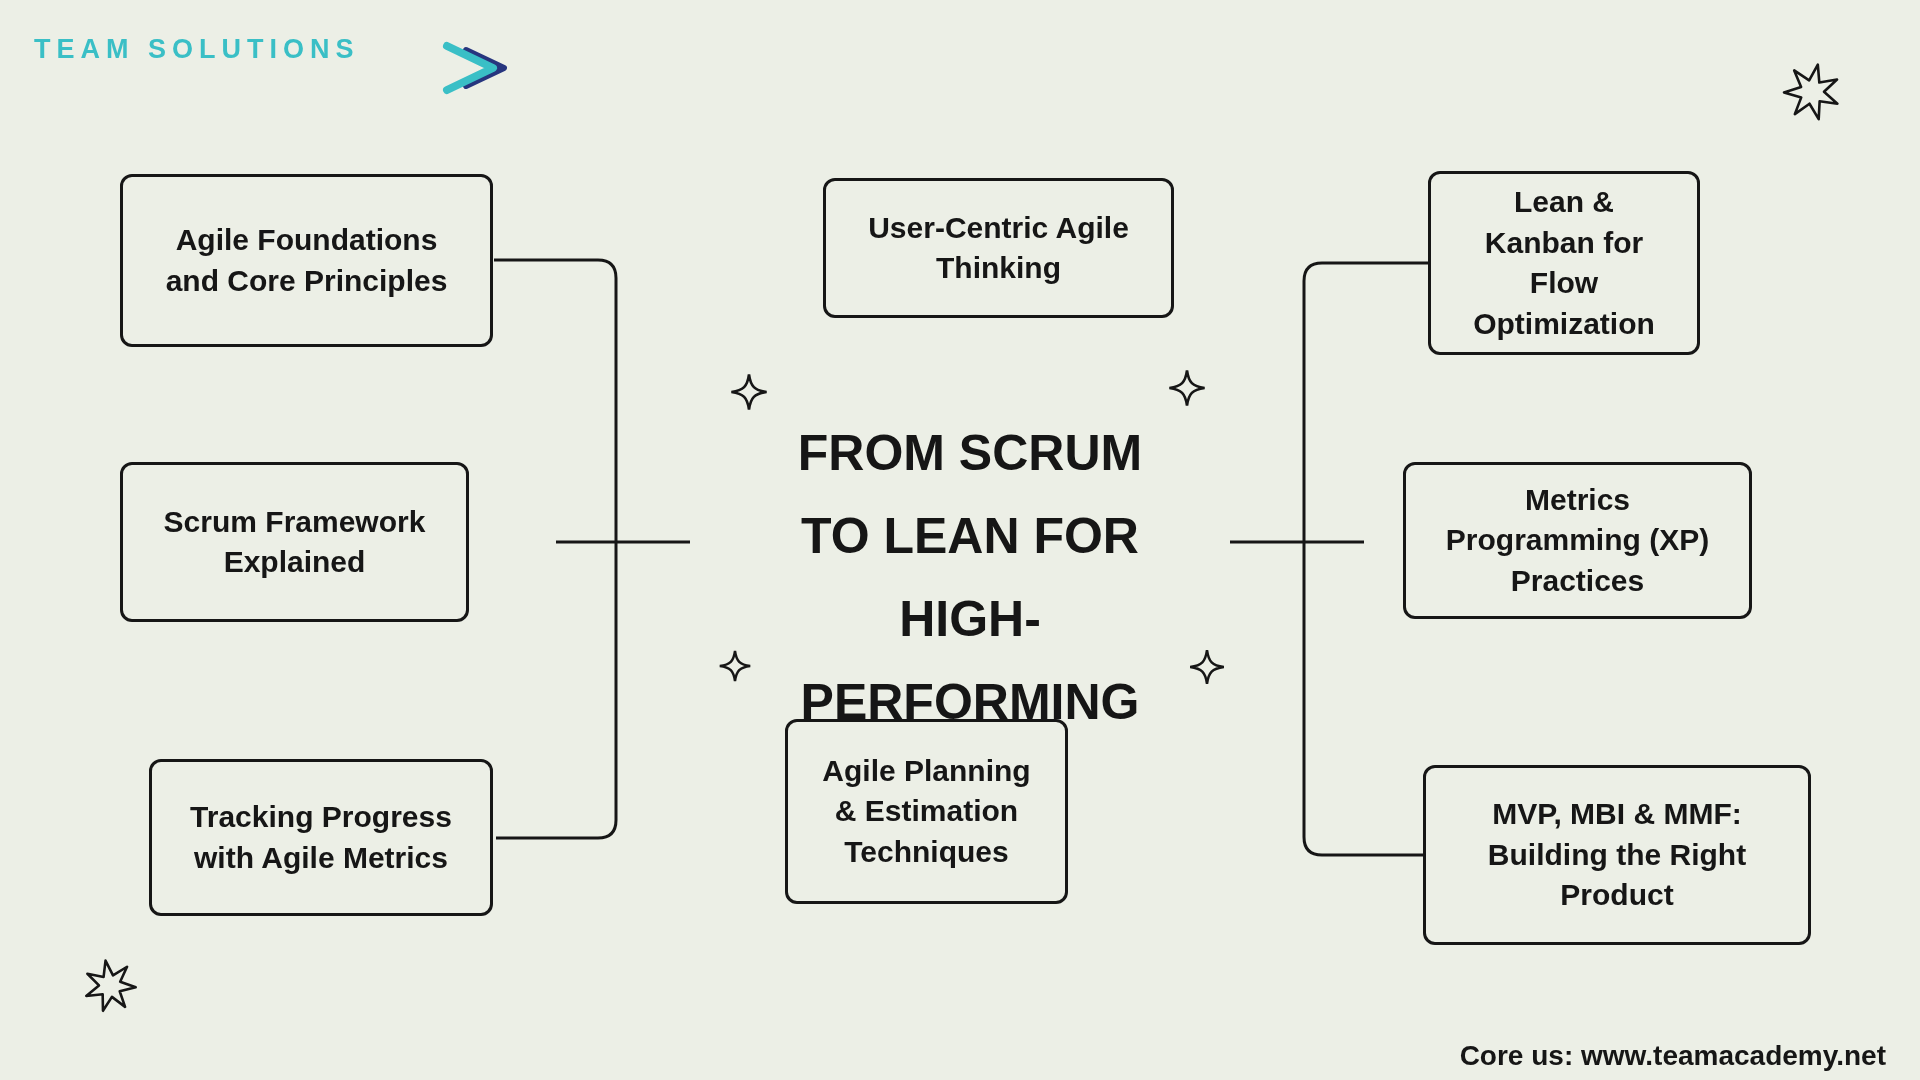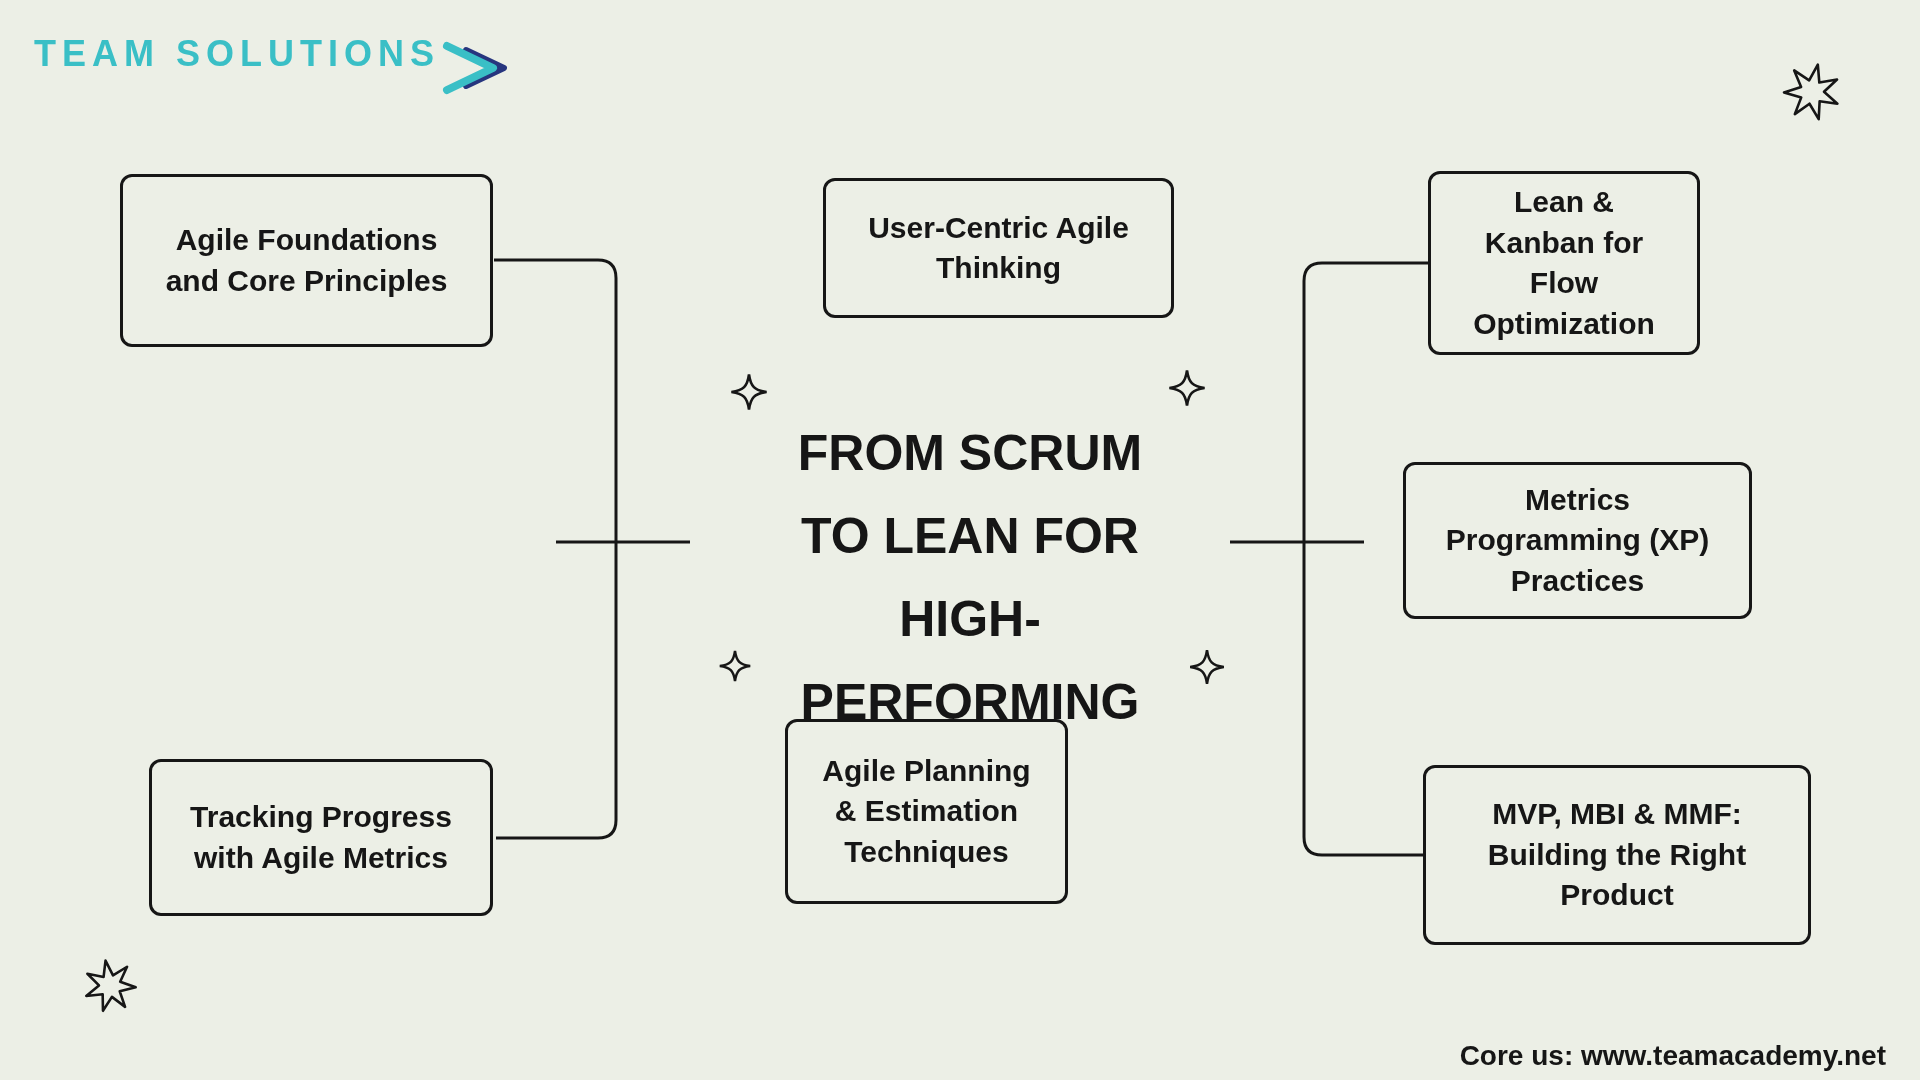--- a/index.html
+++ b/index.html
@@ -19,21 +19,21 @@
 
   
   .deco-layer{position:absolute;inset:0;width:1920px;height:1080px;}
   .stroke-ink{stroke:var(--ink);fill:none;}
   .stroke-teal{stroke:var(--teal);fill:none;}
   .stroke-navy{stroke:var(--navy);fill:none;}
 
   
   .logo{position:absolute;left:34px;top:36px;display:flex;align-items:center;gap:14px;}
   .logo-text{
-    font-size:36px;font-weight:bold;letter-spacing:6px;color:var(--teal);
+    font-size:27px;font-weight:bold;letter-spacing:6px;color:var(--teal);
     line-height:1;
   }
 
   
   .node{
     position:absolute;
     border:3px solid var(--ink);
     border-radius:12px;
     background:var(--bg);
     display:flex;align-items:center;justify-content:center;
@@ -109,20 +109,23 @@
 
   <div class="logo">
     <span class="logo-text">TEAM SOLUTIONS</span>
   </div>
 
   <h1 class="title">FROM SCRUM TO LEAN FOR HIGH-PERFORMING TEAMS</h1>
 
   <div class="node node-l1">
     <span>Agile Foundations and Core Principles</span>
   </div>
+  <div class="node node-l2">
+    <span>Scrum Framework Explained</span>
+  </div>
   <div class="node node-l3">
     <span>Tracking Progress with Agile Metrics</span>
   </div>
 
   <div class="node node-c-top">
     <span>User-Centric Agile Thinking</span>
   </div>
   <div class="node node-c-bottom">
     <span>Agile Planning &amp; Estimation Techniques</span>
   </div>

